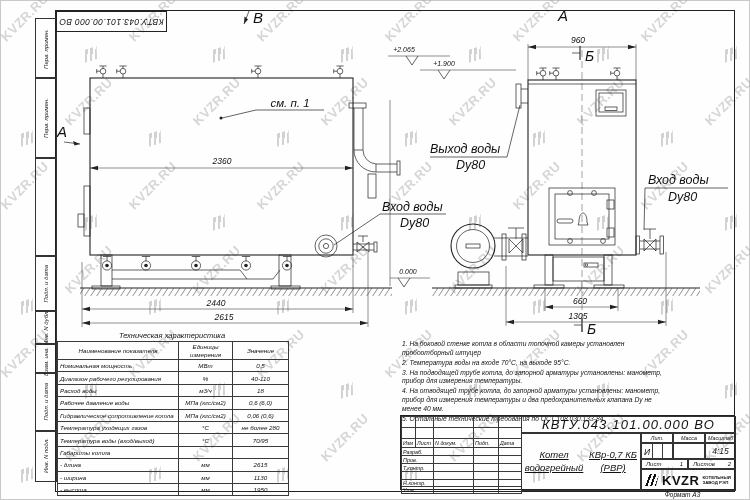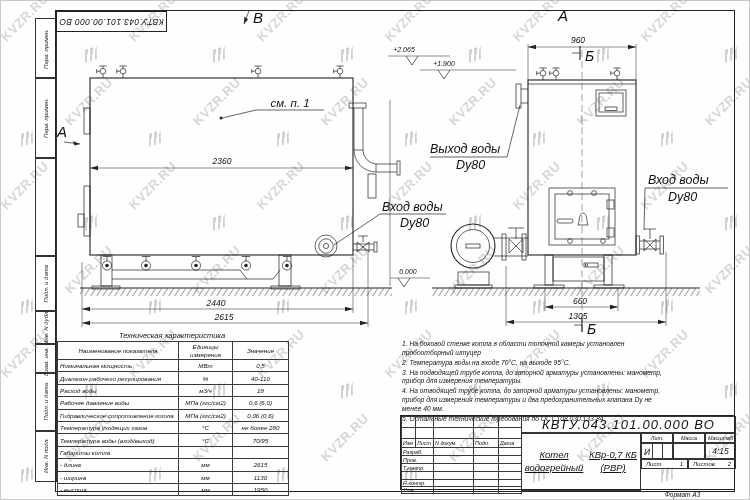--- a/index.html
+++ b/index.html
@@ -560,16 +560,22 @@
     <div class="abs cell" style="left:272px;top:27px;width:32px;height:16px;"></div>
     <div class="abs cell val" style="left:304px;top:27px;width:31px;height:16px;">4:15</div>
     <div class="abs cell sheetrow" style="left:240px;top:43px;width:47px;height:10px;">
       <span>Лист</span>
         <span>1</span>
     </div>
     <div class="abs cell sheetrow" style="left:287px;top:43px;width:48px;height:10px;">
       <span>Листов</span>
         <span>2</span>
     </div>
+    <div class="abs cell logo-box" style="left:240px;top:53px;width:95px;height:22px;">
+      <span class="logo-mark"></span>
+      <span class="logo-word">KVZR</span>
+      <span class="logo-sub">КОТЕЛЬНЫЙ
+ЗАВОД РЭП</span>
+    </div>
   </div>
 
   <div class="format">Формат  А3</div>
 </div>
 
 </body></html>

